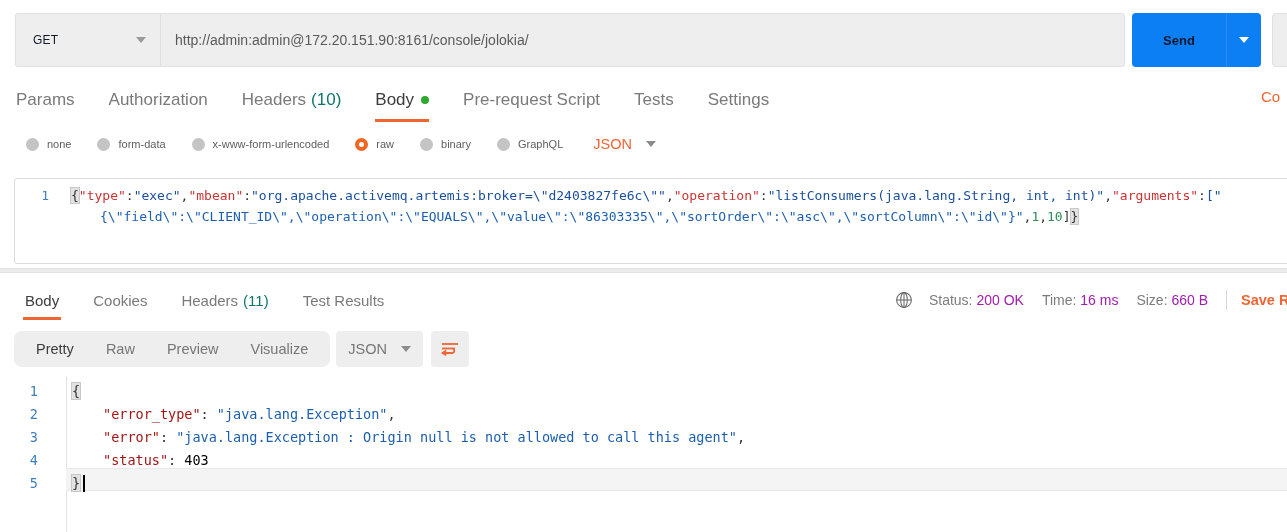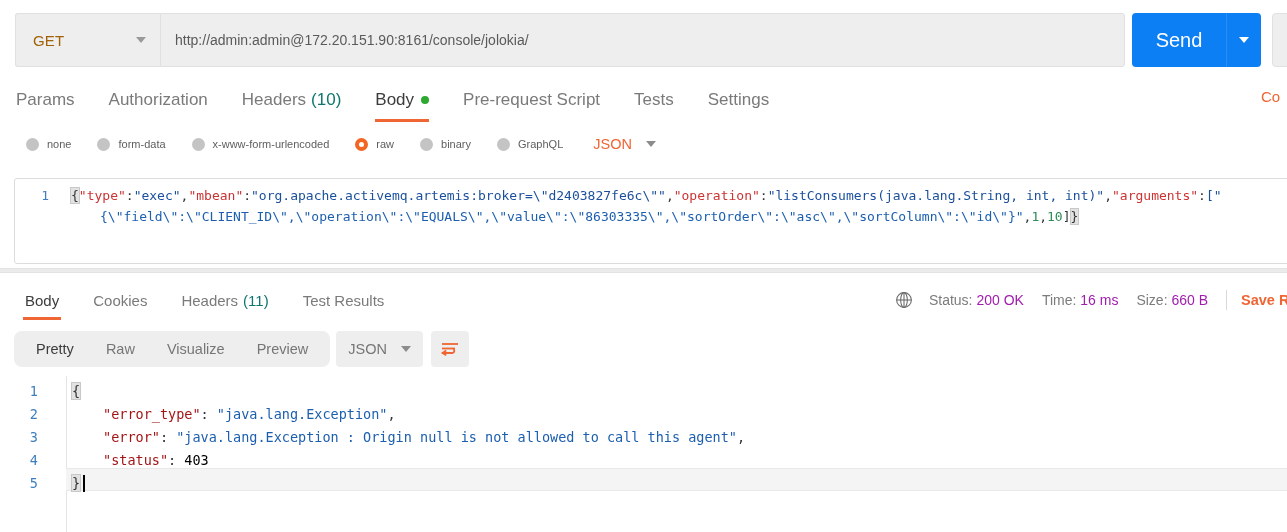--- a/index.html
+++ b/index.html
@@ -17,38 +17,38 @@
     position: absolute; left: 0; top: 13px; height: 54px;
     display: flex; align-items: stretch; padding-left: 15px;
   }
   .method-box {
     width: 145px; height: 54px;
     background: #eeeeee; border: 1px solid #e0e0e0; border-right: none;
     border-radius: 3px 0 0 3px;
     display: flex; align-items: center; justify-content: space-between;
     padding: 0 14px 0 17px;
   }
-  .method-label { font-size: 15px; color: #a16207; letter-spacing: .2px; }
+  .method-label { font-size: 12px; color: #0f172a; letter-spacing: .2px; }
   .caret-gray {
     width: 0; height: 0; border-left: 5px solid transparent;
     border-right: 5px solid transparent; border-top: 6px solid #9a9a9a;
   }
   .url-box {
     width: 965px; height: 54px; background: #eeeeee;
     border: 1px solid #e0e0e0; border-radius: 0 3px 3px 0;
     display: flex; align-items: center; padding: 0 14px;
   }
   .url-text { font-size: 14px; color: #5a5a5a; white-space: nowrap; }
 
   .send-wrap {
     position: absolute; left: 1132px; top: 13px;
     display: flex; height: 54px; border-radius: 4px; overflow: hidden;
   }
   .send-btn {
-    background: #0d7ff5; color: #ffffff; font-size: 20px; font-weight: normal;
+    background: #0d7ff5; color: #0f172a; font-size: 13px; font-weight: bold;
     width: 94px; display: flex; align-items: center; justify-content: center;
     border: none; cursor: pointer; font-family: "Liberation Sans", sans-serif;
   }
   .send-caret-btn {
     background: #0d7ff5; width: 35px; display: flex; align-items: center;
     justify-content: center; border: none; border-left: 1px solid #2b8df7;
     cursor: pointer;
   }
   .caret-white {
     width: 0; height: 0; border-left: 5px solid transparent;
@@ -355,22 +355,22 @@
     <span class="meta-item"><span>Time:</span> <span class="meta-val">16 ms</span></span>
     <span class="meta-item"><span>Size:</span> <span class="meta-val">660 B</span></span>
     <span class="meta-sep"></span>
     <span class="save-resp">Save R</span>
   </div>
 
   <div class="resp-toolbar">
     <div class="seg-group">
       <div class="seg-btn active">Pretty</div>
       <div class="seg-btn">Raw</div>
+      <div class="seg-btn">Preview</div>
       <div class="seg-btn">Visualize</div>
-      <div class="seg-btn">Preview</div>
     </div>
     <div class="fmt-group">
       <span class="fmt-label">JSON</span>
       <span class="caret-gray2"></span>
     </div>
     <div class="wrap-btn">
       <svg width="20" height="16" viewBox="0 0 20 16">
         <line x1="2" y1="3" x2="18" y2="3" stroke="#ef6533" stroke-width="1.8"></line>
         <line x1="2" y1="7.5" x2="15" y2="7.5" stroke="#ef6533" stroke-width="1.8"></line>
         <path d="M2 12 L13 12 M13 12 a2.6 2.6 0 0 0 0 -4.5" fill="none" stroke="#ef6533" stroke-width="1.8"></path>

